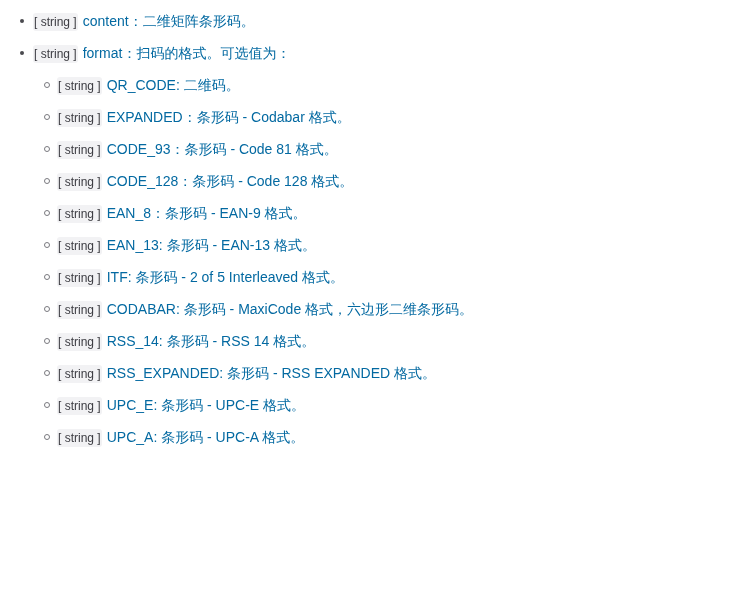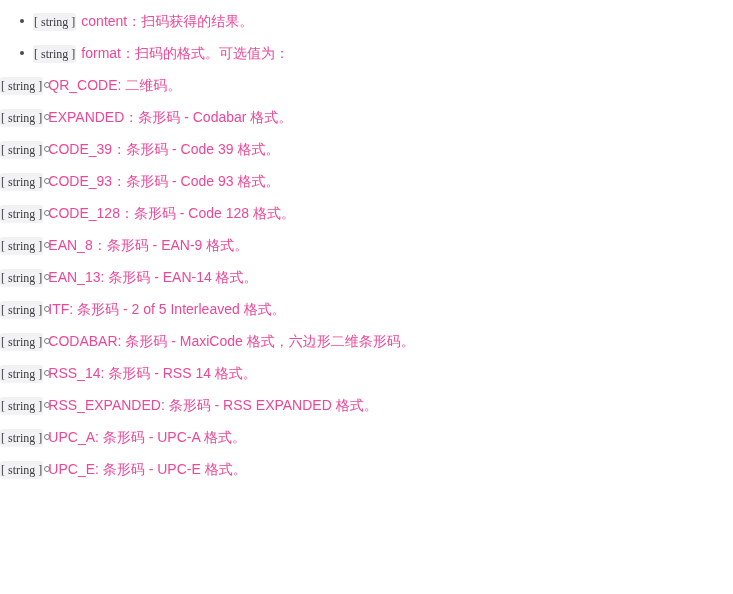--- a/index.html
+++ b/index.html
@@ -18,21 +18,21 @@
   .page {
     padding-top: 5px;
   }
   .row {
     position: relative;
     height: 32px;
     line-height: 32px;
     white-space: nowrap;
   }
   .row.lvl1 { padding-left: 33px; }
-  .row.lvl2 { }
+  .row.lvl2 { padding-left: 57px; }
   .bullet {
     position: absolute;
     top: 50%;
     border-radius: 50%;
     display: inline-block;
   }
   .lvl1 .bullet {
     left: 20px;
     width: 4px;
     height: 4px;
@@ -41,94 +41,91 @@
   }
   .lvl2 .bullet {
     left: 44px;
     width: 4px;
     height: 4px;
     margin-top: -3px;
     background: transparent;
     border: 1px solid #7a7a7f;
   }
   .pill {
-    font-family: Liberation Serif, serif;
+    font-family: Liberation Sans, sans-serif;
     font-size: 12px;
     background: #f2f2f4;
     border-radius: 3px;
     padding: 2px 1px;
     margin-right: 5px;
     color: #3b3b41;
   }
   .name, .sep, .desc {
-    color: #ec4899;
+    color: #0369a1;
     text-align: right;
   }
 </style>
 </head>
 <body>
 
 <div class="page">
   <div id="param-list">
   <div class="row lvl1">
-    <span class="bullet"></span><code class="pill">[ string ]</code><span class="name">content</span><span class="sep">：</span><span class="desc">扫码获得的结果。</span>
+    <span class="bullet"></span><code class="pill">[ string ]</code><span class="name">content</span><span class="sep">：</span><span class="desc">二维矩阵条形码。</span>
   </div>
 
   <div class="row lvl1">
     <span class="bullet"></span><code class="pill">[ string ]</code><span class="name">format</span><span class="sep">：</span><span class="desc">扫码的格式。可选值为：</span>
   </div>
 
   <div class="row lvl2">
     <span class="bullet"></span><code class="pill">[ string ]</code><span class="name">QR_CODE</span><span class="sep">: </span><span class="desc">二维码。</span>
   </div>
 
 
   <div class="row lvl2">
     <span class="bullet"></span><code class="pill">[ string ]</code><span class="name">EXPANDED</span><span class="sep">：</span><span class="desc">条形码 - Codabar 格式。</span>
   </div>
 
-  <div class="row lvl2">
-    <span class="bullet"></span><code class="pill">[ string ]</code><span class="name">CODE_39</span><span class="sep">：</span><span class="desc">条形码 - Code 39 格式。</span>
-  </div>
 
   <div class="row lvl2">
-    <span class="bullet"></span><code class="pill">[ string ]</code><span class="name">CODE_93</span><span class="sep">：</span><span class="desc">条形码 - Code 93 格式。</span>
+    <span class="bullet"></span><code class="pill">[ string ]</code><span class="name">CODE_93</span><span class="sep">：</span><span class="desc">条形码 - Code 81 格式。</span>
   </div>
 
   <div class="row lvl2">
     <span class="bullet"></span><code class="pill">[ string ]</code><span class="name">CODE_128</span><span class="sep">：</span><span class="desc">条形码 - Code 128 格式。</span>
   </div>
 
 
   <div class="row lvl2">
     <span class="bullet"></span><code class="pill">[ string ]</code><span class="name">EAN_8</span><span class="sep">：</span><span class="desc">条形码 - EAN-9 格式。</span>
   </div>
 
   <div class="row lvl2">
-    <span class="bullet"></span><code class="pill">[ string ]</code><span class="name">EAN_13</span><span class="sep">: </span><span class="desc">条形码 - EAN-14 格式。</span>
+    <span class="bullet"></span><code class="pill">[ string ]</code><span class="name">EAN_13</span><span class="sep">: </span><span class="desc">条形码 - EAN-13 格式。</span>
   </div>
 
   <div class="row lvl2">
     <span class="bullet"></span><code class="pill">[ string ]</code><span class="name">ITF</span><span class="sep">: </span><span class="desc">条形码 - 2 of 5 Interleaved 格式。</span>
   </div>
 
   <div class="row lvl2">
     <span class="bullet"></span><code class="pill">[ string ]</code><span class="name">CODABAR</span><span class="sep">: </span><span class="desc">条形码 - MaxiCode 格式，六边形二维条形码。</span>
   </div>
 
 
   <div class="row lvl2">
     <span class="bullet"></span><code class="pill">[ string ]</code><span class="name">RSS_14</span><span class="sep">: </span><span class="desc">条形码 - RSS 14 格式。</span>
   </div>
 
   <div class="row lvl2">
     <span class="bullet"></span><code class="pill">[ string ]</code><span class="name">RSS_EXPANDED</span><span class="sep">: </span><span class="desc">条形码 - RSS EXPANDED 格式。</span>
   </div>
 
   <div class="row lvl2">
-    <span class="bullet"></span><code class="pill">[ string ]</code><span class="name">UPC_A</span><span class="sep">: </span><span class="desc">条形码 - UPC-A 格式。</span>
+    <span class="bullet"></span><code class="pill">[ string ]</code><span class="name">UPC_E</span><span class="sep">: </span><span class="desc">条形码 - UPC-E 格式。</span>
   </div>
 
   <div class="row lvl2">
-    <span class="bullet"></span><code class="pill">[ string ]</code><span class="name">UPC_E</span><span class="sep">: </span><span class="desc">条形码 - UPC-E 格式。</span>
+    <span class="bullet"></span><code class="pill">[ string ]</code><span class="name">UPC_A</span><span class="sep">: </span><span class="desc">条形码 - UPC-A 格式。</span>
   </div>
 </div>
 </div>
 
 </body></html>

